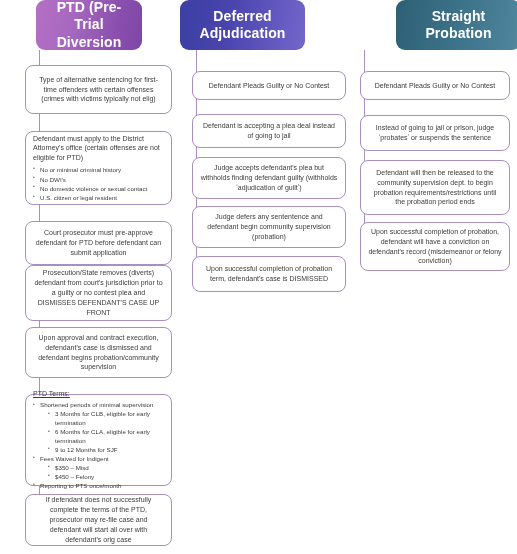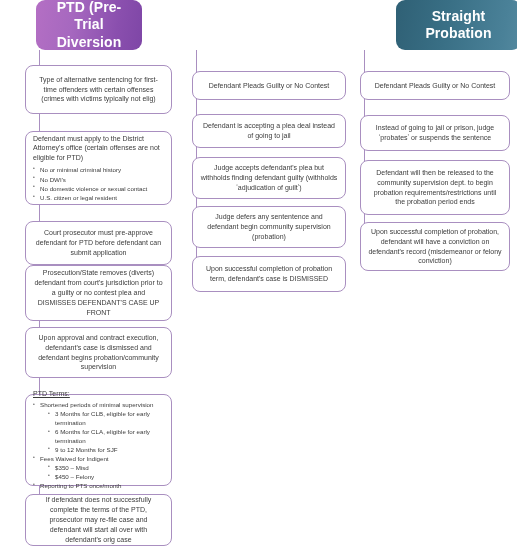--- a/index.html
+++ b/index.html
@@ -233,20 +233,23 @@
         <li>Reporting to PTS once/month</li>
       </ul>
     </div>
   </div>
 
   <div class="stub" style="left:39px; top:521px; width:13px;"></div>
   <div class="node" id="ptd-n7" style="left:25px; top:494px; width:147px; height:52px;">
     <span class="body">If defendant does not successfully complete the terms of the PTD, prosecutor may re-file case and defendant will start all over with defendant's orig case</span>
   </div>
 
+  <div class="column" id="col-defer">
+    <div class="header" id="header-defer">Deferred Adjudication</div>
+  </div>
   <div class="spine" id="spine-defer"></div>
 
   <div class="stub" style="left:196px; top:85px; width:13px;"></div>
   <div class="node" id="def-n1" style="left:192px; top:71px; width:154px; height:29px;">
     <span class="body">Defendant Pleads Guilty or No Contest</span>
   </div>
 
   <div class="stub" style="left:196px; top:131px; width:13px;"></div>
   <div class="node" id="def-n2" style="left:192px; top:114px; width:154px; height:34px;">
     <span class="body">Defendant is accepting a plea deal instead of going to jail</span>

